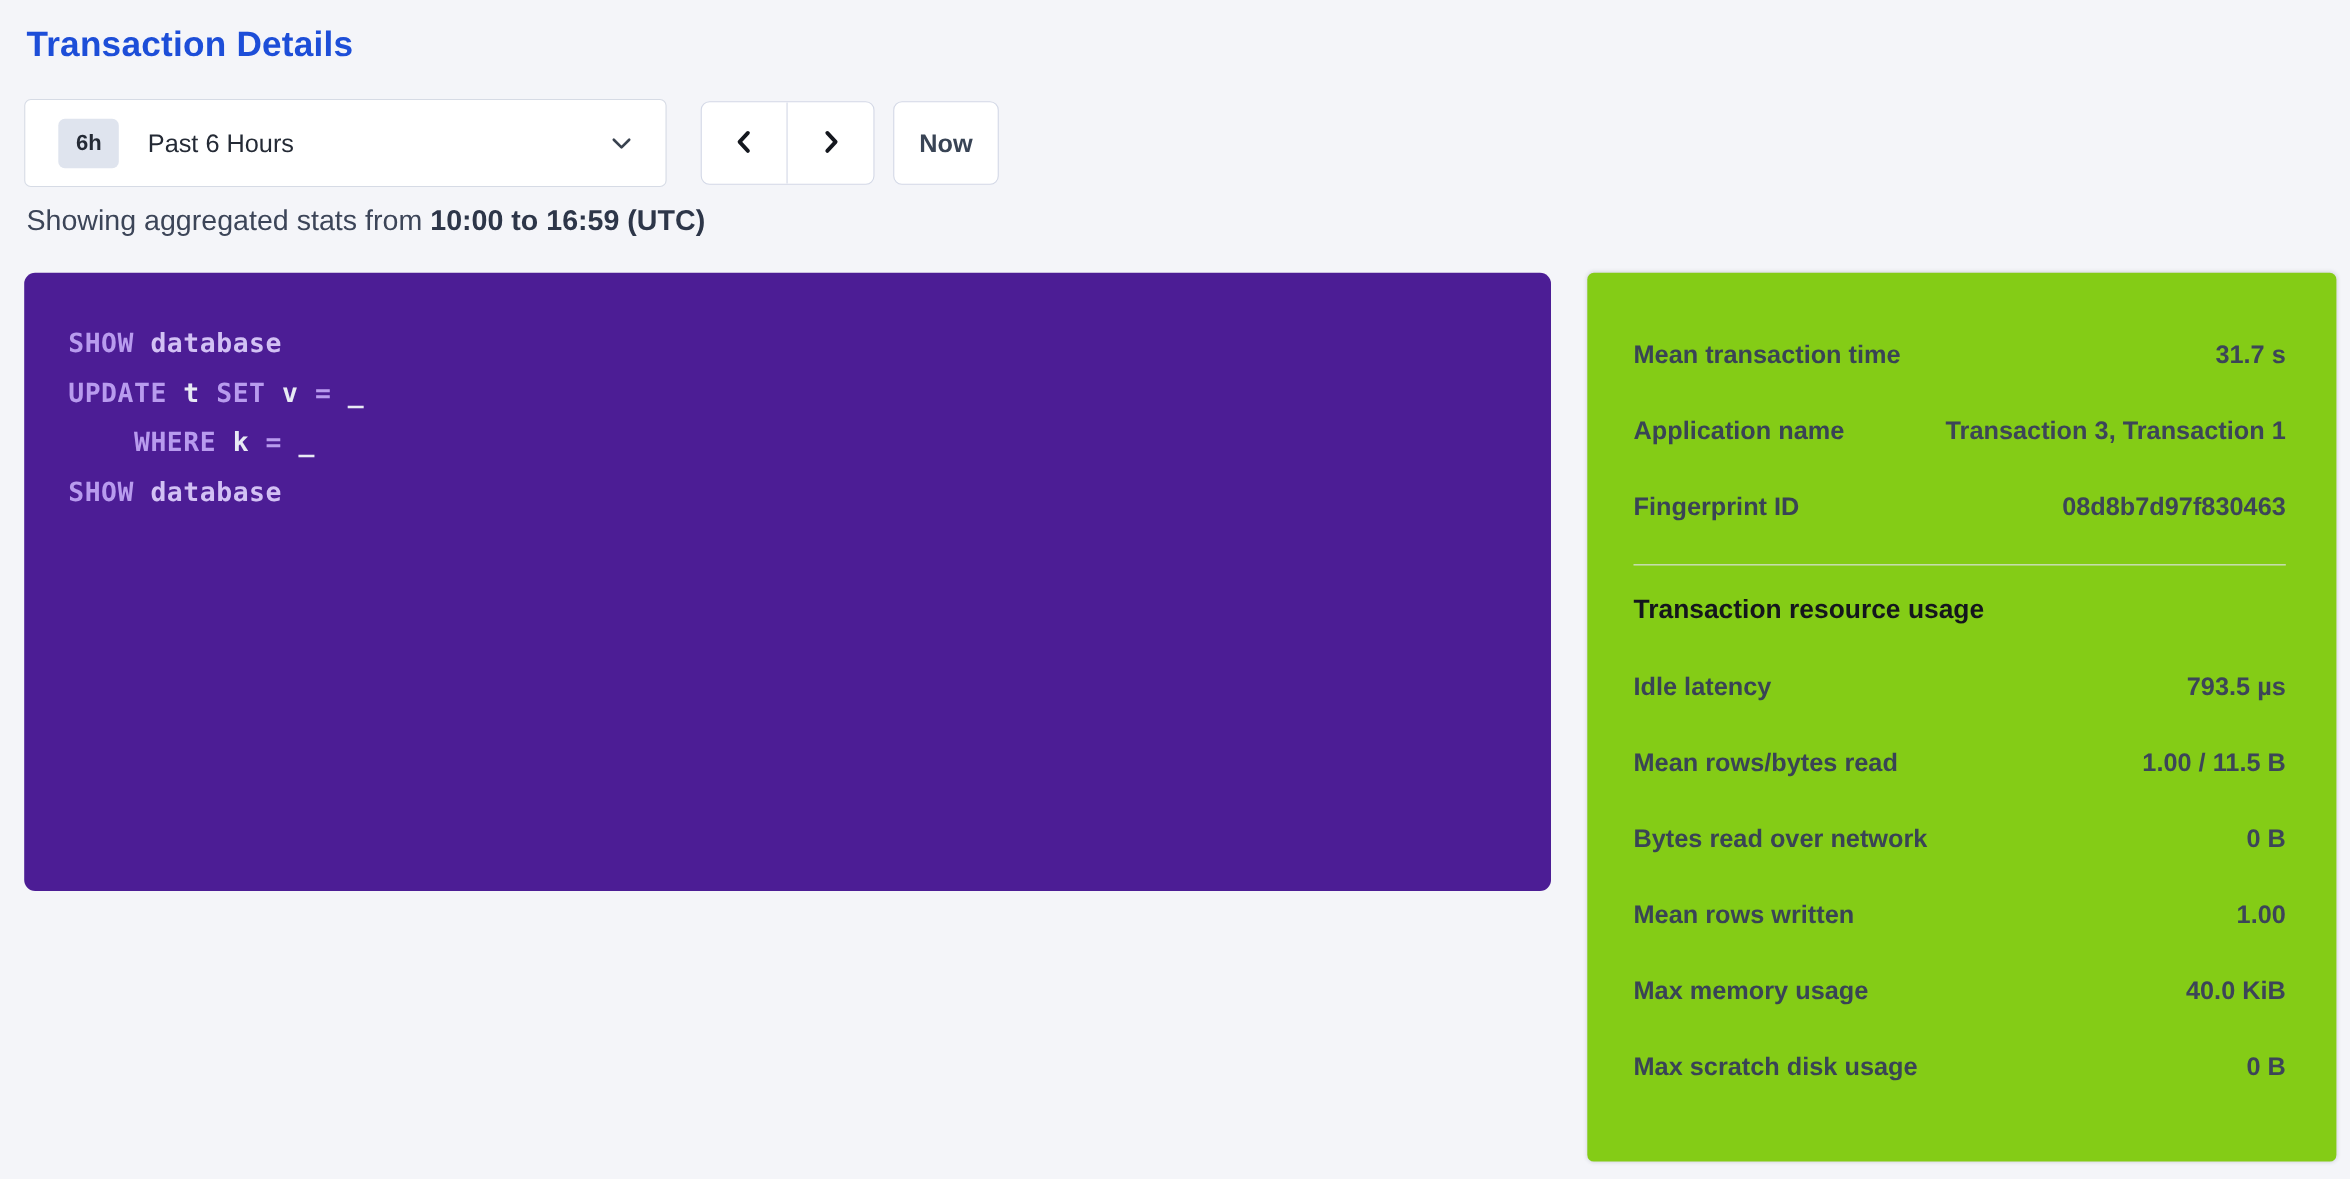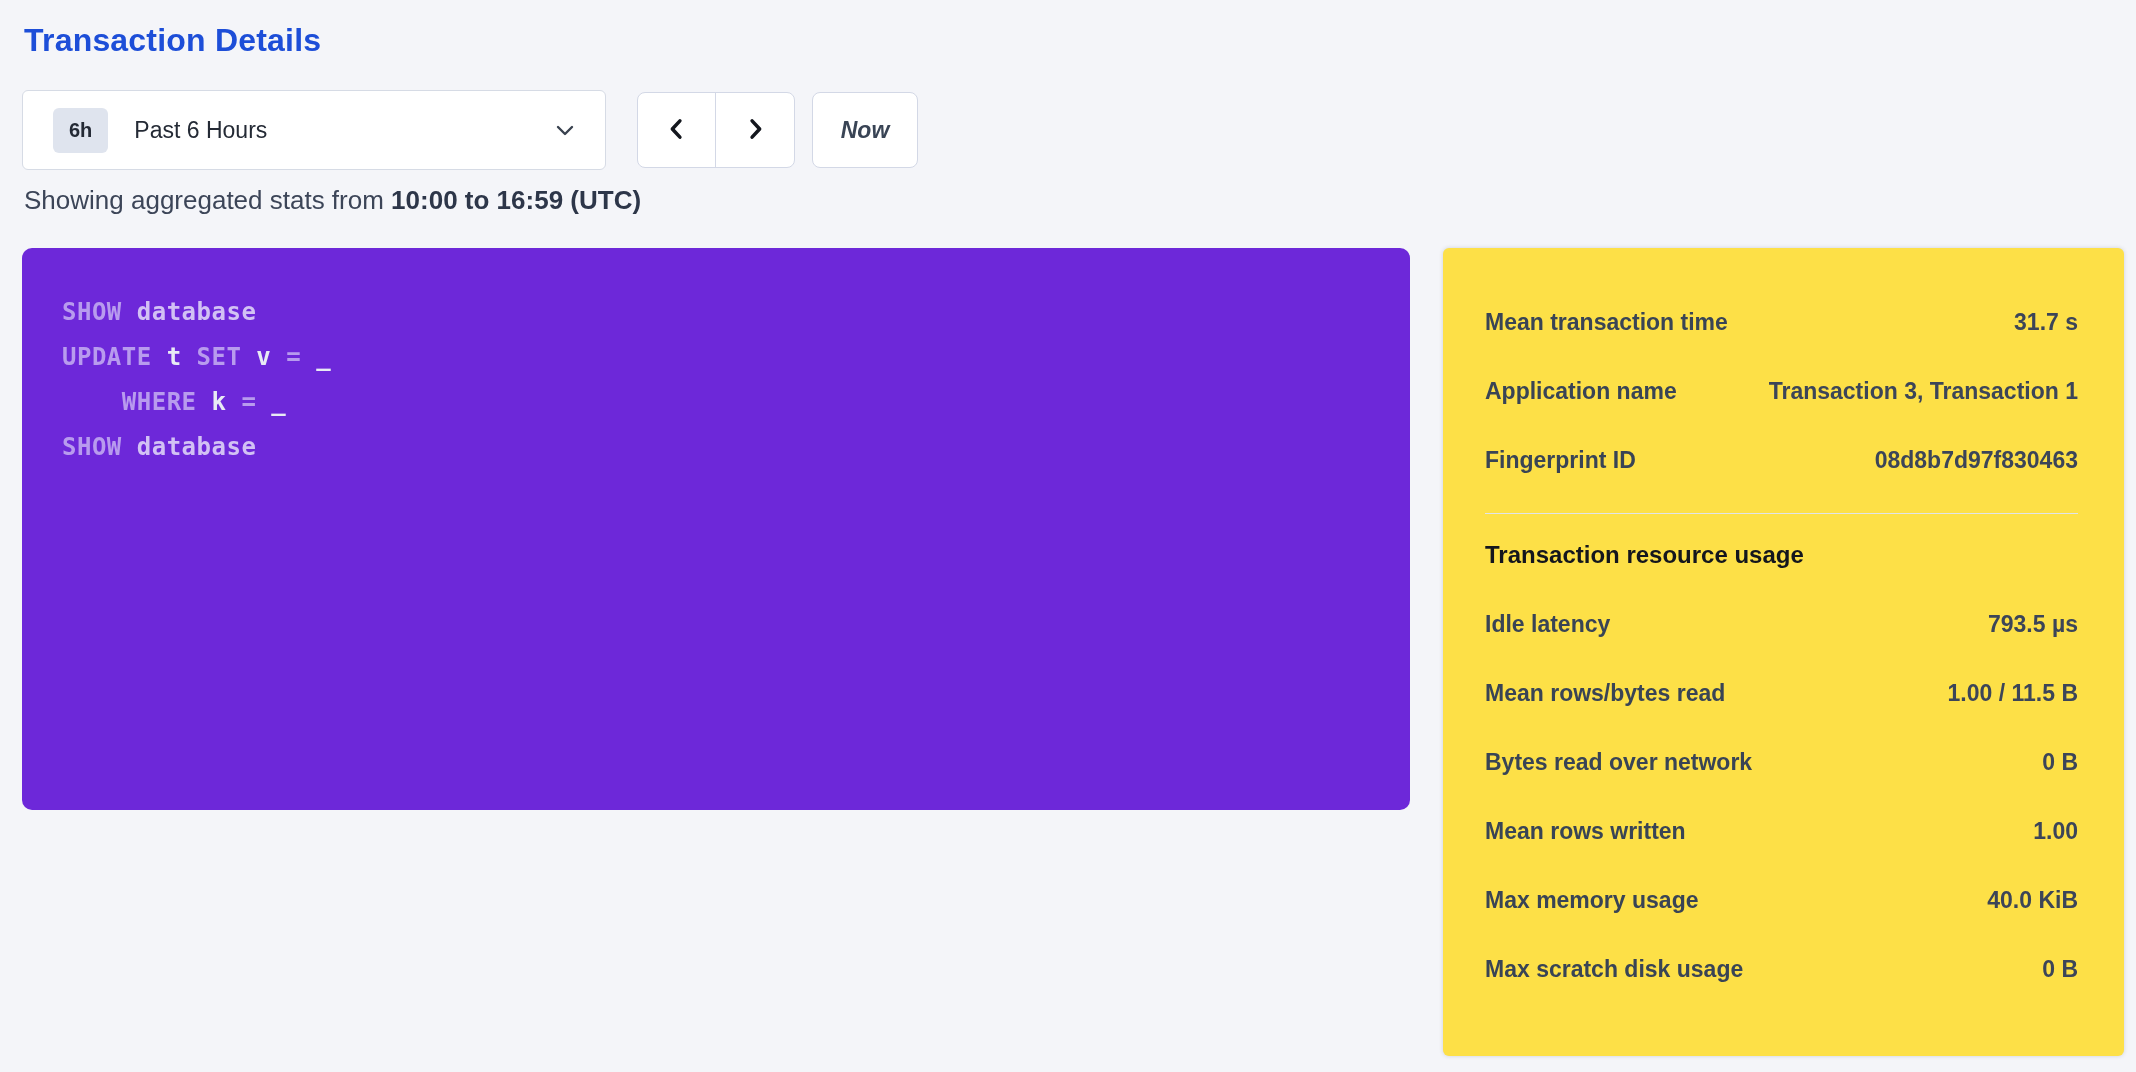--- a/index.html
+++ b/index.html
@@ -44,50 +44,50 @@
   }
   .pager button {
     width: 78px; height: 100%;
     background: transparent; border: none; cursor: pointer;
     display: flex; align-items: center; justify-content: center;
     color: #14171e; padding: 0;
   }
   .pager button:first-child { border-right: 1px solid #d3d8e6; }
 
   .now-button {
-    margin-left: 17px; width: 106px; height: 76px;
+    margin-left: 17px; width: 96px; height: 76px;
     background: #fff; border: 1px solid #d3d8e6; border-radius: 8px;
     font-family: inherit; font-size: 23px; font-weight: 700;
-    color: #394455; cursor: pointer; font-style: italic;
+    color: #394455; cursor: pointer;
   }
 
   
   .stats-line { margin: 16px 0 0 2px; font-size: 26px; color: #3c4558; line-height: 28px; }
   .stats-line b { color: #2d3649; }
 
   
   .content { display: flex; margin-top: 34px; }
 
   .sql-box {
     width: 1388px; height: 562px; flex: none;
-    background: #6d28d9; border-radius: 10px;
+    background: #4c1d95; border-radius: 10px;
     padding: 42px 40px;
   }
   .code-line {
     font-family: "DejaVu Sans Mono", "Liberation Mono", monospace;
     font-size: 24px; font-weight: 700; line-height: 45px;
     letter-spacing: .5px; white-space: pre;
   }
   .tok-kw { color: #b89bee; }
   .tok-id { color: #d2c1f4; }
   .tok-pl { color: #e8eaf4; }
 
   .summary-card {
     margin-left: 33px; flex: 1; height: 808px;
-    background: #fde047; border-radius: 6px;
+    background: #84cc16; border-radius: 6px;
     box-shadow: 0 0 4px rgba(44,58,82,.18);
     padding: 40px 46px 0 42px;
   }
   .stat-row { display: flex; justify-content: space-between; align-items: center; height: 69px; }
   .stat-label { font-size: 23px; font-weight: 700; color: #394455; }
   .stat-value { font-size: 23px; font-weight: 700; color: #3c4558; white-space: nowrap; }
 
   .card-divider { border: none; border-top: 1px solid #e0e4eb; margin: 18px 0 22px; }
   .resource-heading {
     margin: 24px 0 18px; font-size: 24px; font-weight: 700;

